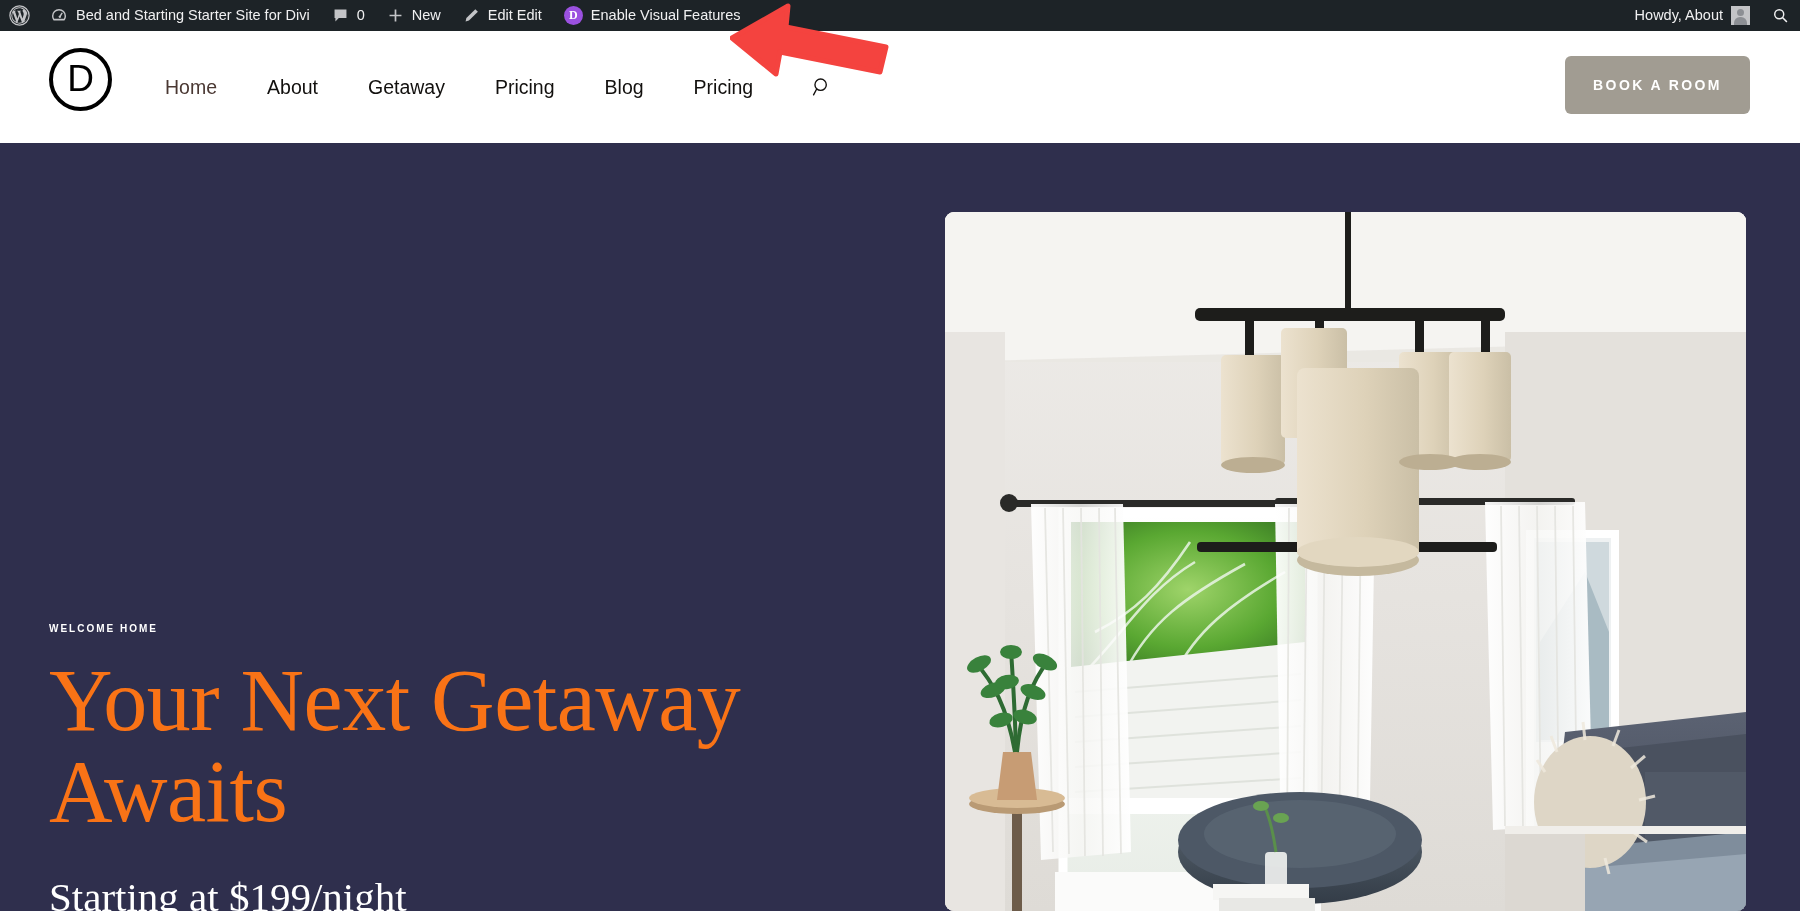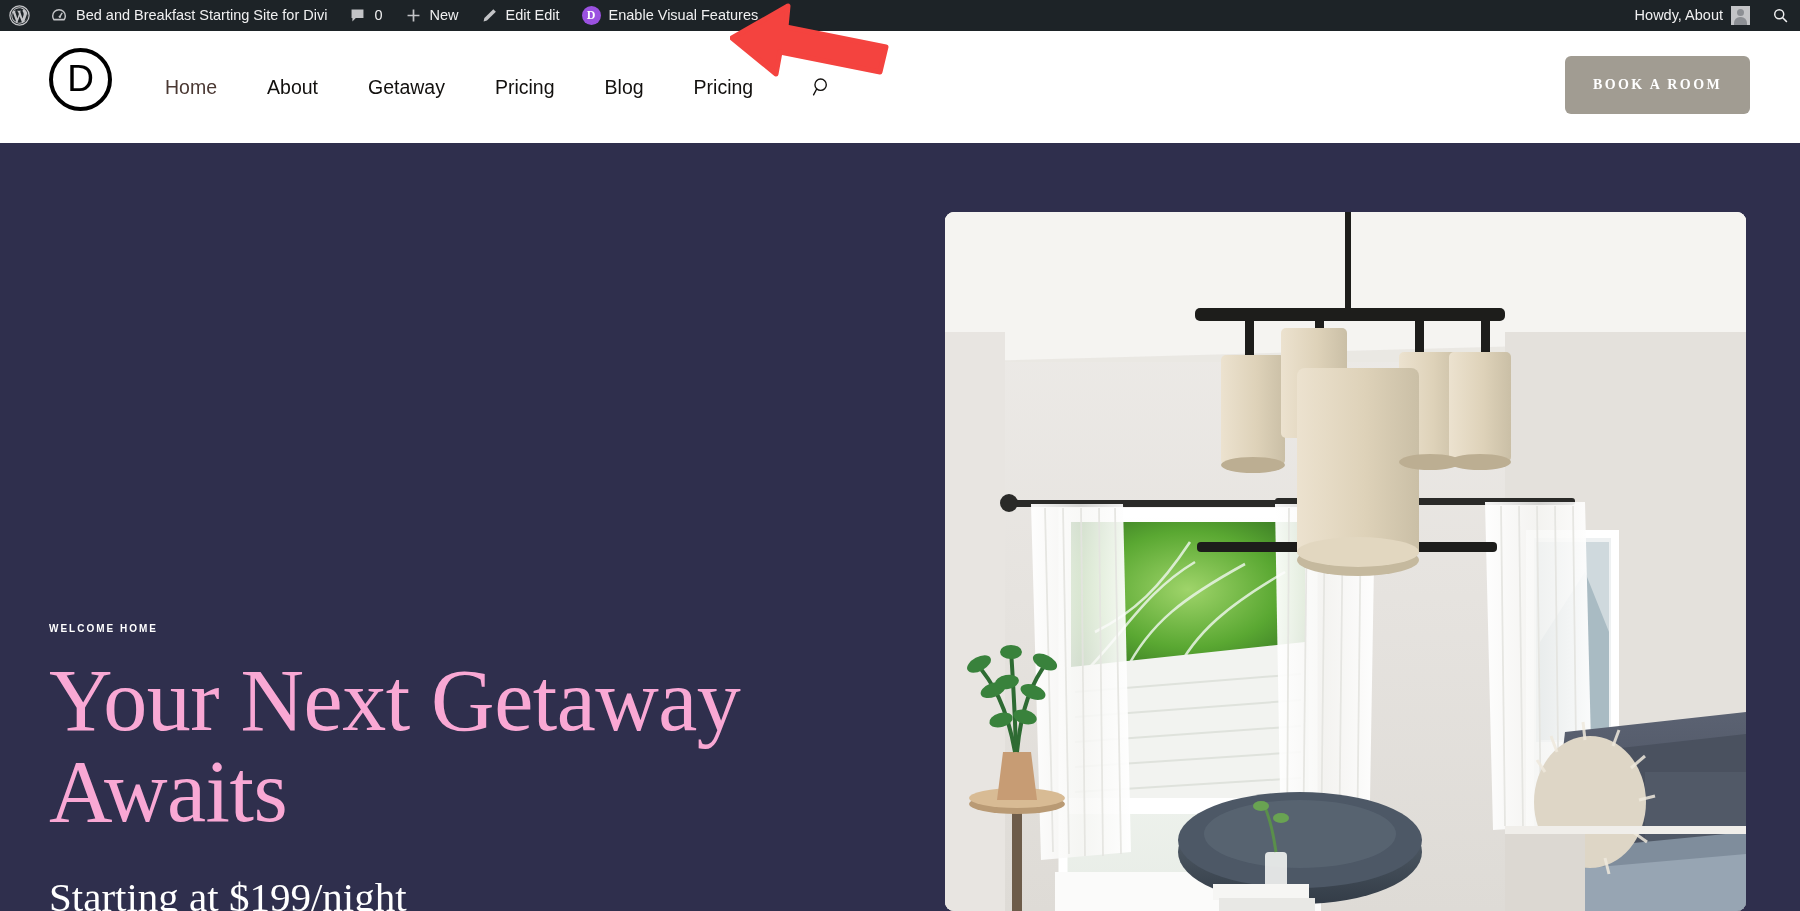--- a/index.html
+++ b/index.html
@@ -99,21 +99,21 @@
   }
   #book-btn {
     position: absolute; right: 50px; top: 25px;
     width: 185px; height: 58px;
     background: #a19c92;
     border-radius: 6px;
     display: flex; align-items: center; justify-content: center;
     color: #ffffff; font-size: 14px; font-weight: 700;
     letter-spacing: 2.4px;
     border: none; cursor: pointer;
-    font-family: Liberation Serif, serif;
+    font-family: Liberation Sans, sans-serif;
   }
 
   
   #hero {
     position: absolute; top: 143px; left: 0;
     width: 1800px; height: 768px;
     background: #2f2f4d;
     overflow: hidden;
   }
   #hero-copy {
@@ -122,21 +122,21 @@
     color: #ffffff;
   }
   #eyebrow {
     font-size: 10px; font-weight: 700;
     letter-spacing: 2.0px; color: #ffffff;
     margin-bottom: 22px;
   }
   #hero-title {
     font-family: "Liberation Serif", serif;
     font-size: 88px; line-height: 1.03;
-    font-weight: 400; color: #f9a8d4;
+    font-weight: 400; color: #f97316;
     letter-spacing: -0.5px;
     margin-bottom: 38px;
   }
   #hero-sub {
     font-family: "Liberation Serif", serif;
     font-size: 41px; font-weight: 400; color: #ffffff;
     line-height: 1.1;
   }
 
   
@@ -171,21 +171,21 @@
         </svg>
       </span>
     </a>
 
     <a class="ab-item">
       <span class="ico">
         <svg width="18" height="18" viewBox="0 0 20 20" aria-hidden="true">
           <path fill="#c3c4c7" d="M10 2.2A7.8 7.8 0 002.2 10c0 1.6.5 3.1 1.3 4.3l.5.7h12l.5-.7c.8-1.2 1.3-2.7 1.3-4.3A7.8 7.8 0 0010 2.2zm0 1.6a6.2 6.2 0 016.2 6.2c0 1.1-.3 2.2-.8 3.1H4.6A6.15 6.15 0 013.8 10 6.2 6.2 0 0110 3.8zm2.9 2.4l-2.2 3.3a1.4 1.4 0 00-.8 2.2 1.4 1.4 0 002.3-1.5l2.1-3.4-1.4-.6z"></path>
         </svg>
       </span>
-      <span class="ab-label">Bed and Breakfast Starting Site for Divi</span>
+      <span class="ab-label">Bed and Starting Starter Site for Divi</span>
     </a>
 
     <a class="ab-item">
       <span class="ico">
         <svg width="17" height="17" viewBox="0 0 20 20" aria-hidden="true">
           <path fill="#c3c4c7" d="M3 3h14v10H8l-4 4v-4H3z"></path>
         </svg>
       </span>
       <span class="ab-label">0</span>
     </a>

